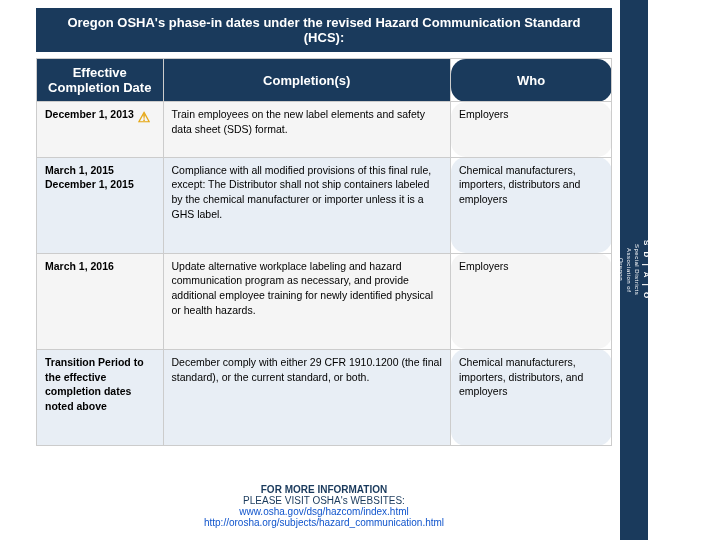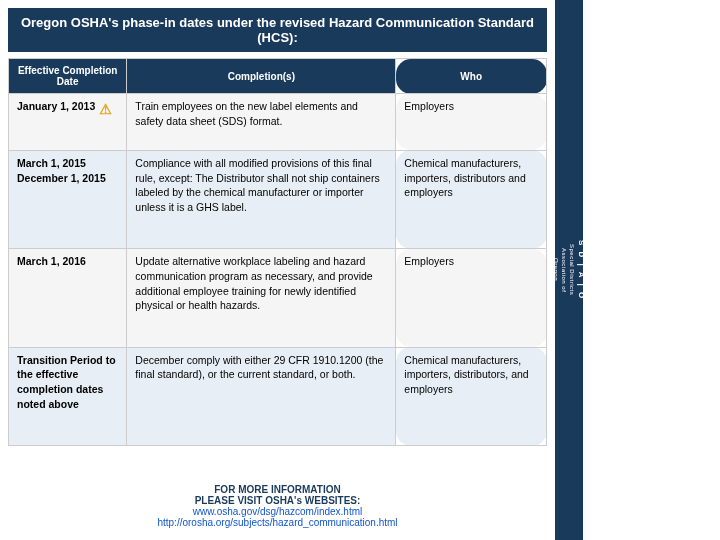--- a/index.html
+++ b/index.html
@@ -6,22 +6,23 @@
     body {
       width: 720px;
       height: 540px;
       font-family: Arial, sans-serif;
       font-size: 11px;
       background: #fff;
       overflow: hidden;
     }
     .page-wrapper {
       display: flex;
-      width: 583px;
+      width: 648px;
       height: 540px;
+      padding-left: 28px;
     }
     .main-content {
       flex: 1;
       padding: 8px 8px 8px 8px;
       display: flex;
       flex-direction: column;
     }
     .sidebar {
       width: 28px;
       background: #1a3a5c;
@@ -43,21 +44,21 @@
     table {
       width: 100%;
       border-collapse: collapse;
       flex: 1;
     }
     th {
       background: #1a3a5c;
       color: white;
       padding: 6px 8px;
       text-align: center;
-      font-size: 10px;
+      font-size: 13px;
       font-weight: bold;
       border: 1px solid #ccc;
     }
     td {
       padding: 5px 8px;
       border: 1px solid #ccc;
       vertical-align: top;
       font-size: 10.5px;
       line-height: 1.4;
     }
@@ -86,21 +87,21 @@
       text-align: center;
       padding: 6px 0 4px 0;
       font-size: 10px;
       margin-top: 32px;
     }
     .footer-section .for-more {
       font-weight: bold;
       color: #1a3a5c;
     }
     .footer-section .visit {
-      font-weight: bold;
+      font-weight: normal;
       color: #1a3a5c;
     }
     .footer-section .links {
       color: #1155cc;
     }
     .sdao-logo {
       display: flex;
       flex-direction: column;
       align-items: center;
       justify-content: center;
@@ -140,21 +141,21 @@
         <tr>
           <th class="col-date">Effective Completion Date</th>
           <th class="col-req">Completion(s)</th>
           <th class="col-who">Who</th>
         </tr>
       </thead>
       <tbody id="table-body">
       <tr>
             <td class="col-date">
               <div class="date-cell">
-                <span>January 1, 2013</span>
+                <span>December 1, 2013</span>
                 <span class="warning-icon">⚠</span>
               </div>
             </td>
             <td class="col-req">Train employees on the new label elements and safety data sheet (SDS) format.</td>
             <td class="col-who">Employers</td>
           </tr>
           <tr>
             <td class="col-date">
               <div class="date-cell">
                 <span>March 1, 2015 December 1, 2015</span>

